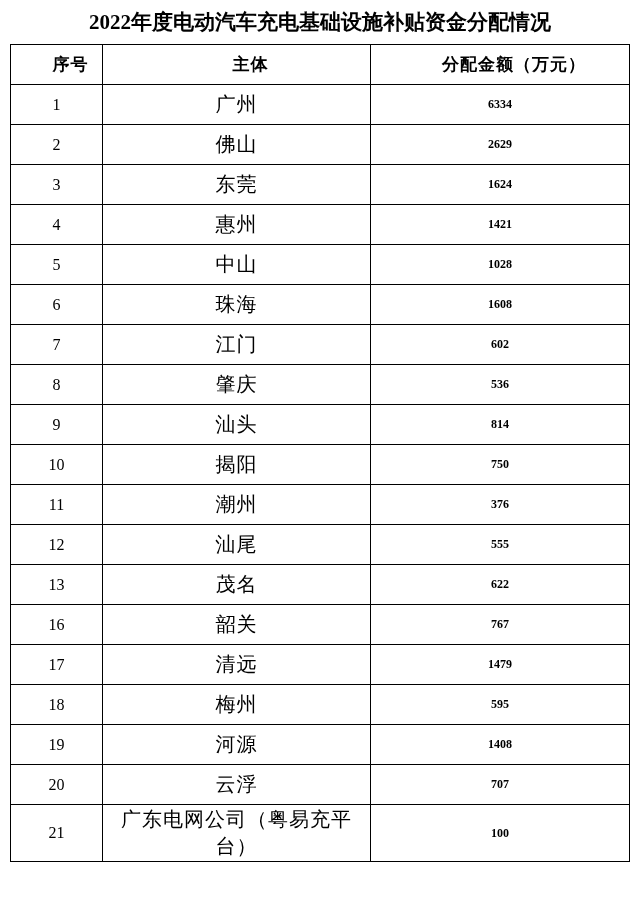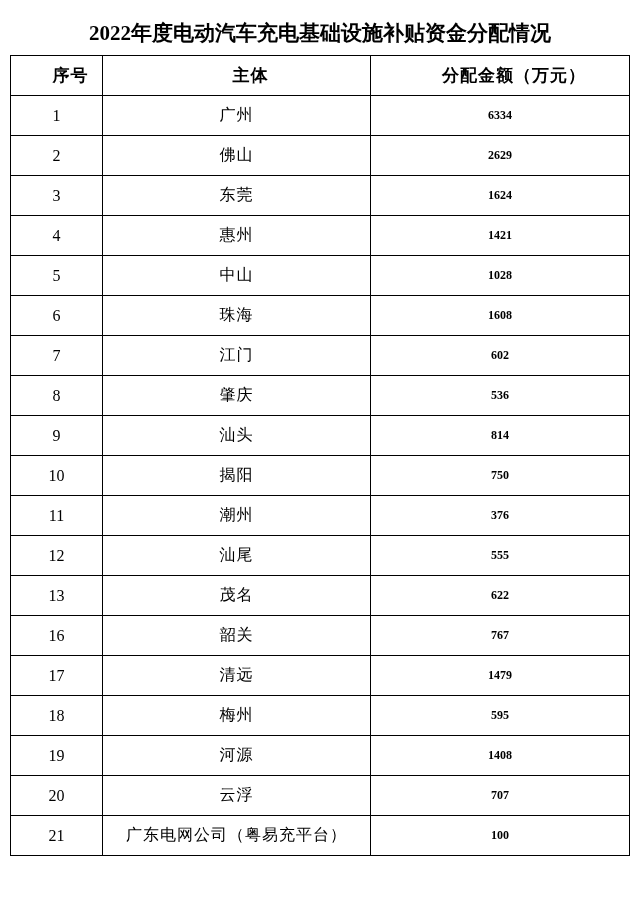--- a/index.html
+++ b/index.html
@@ -20,21 +20,21 @@
     box-sizing: border-box;
     padding: 0;
     position: relative;
   }
   .doc-title {
     font-family: "Liberation Serif", serif;
     font-size: 21px;
     font-weight: bold;
     text-align: center;
     letter-spacing: 0px;
-    padding: 21px 0 9px 0;
+    padding: 10px 0 9px 0;
     line-height: 1.2;
     white-space: nowrap;
   }
   table.alloc-table {
     border-collapse: collapse;
     width: 619px;
     margin: 0 auto;
     table-layout: fixed;
   }
   table.alloc-table td,
@@ -56,21 +56,21 @@
     padding-left: 29px;
   }
   tbody td {
     height: 37px;
     font-size: 16px;
   }
   tbody td.idx {
     font-weight: normal;
   }
   tbody td.name {
-    font-size: 16px;
+    font-size: 20px;
     letter-spacing: 1px;
   }
   tbody td.amt {
     font-size: 12px;
     font-weight: bold;
   }
 </style>
 </head>
 <body>
 

